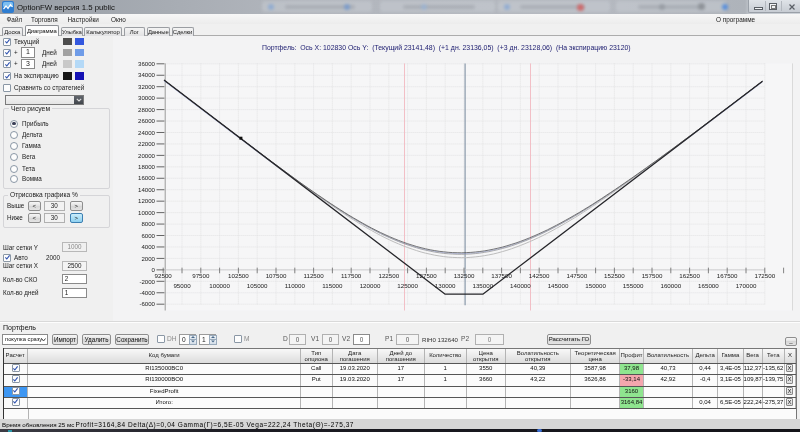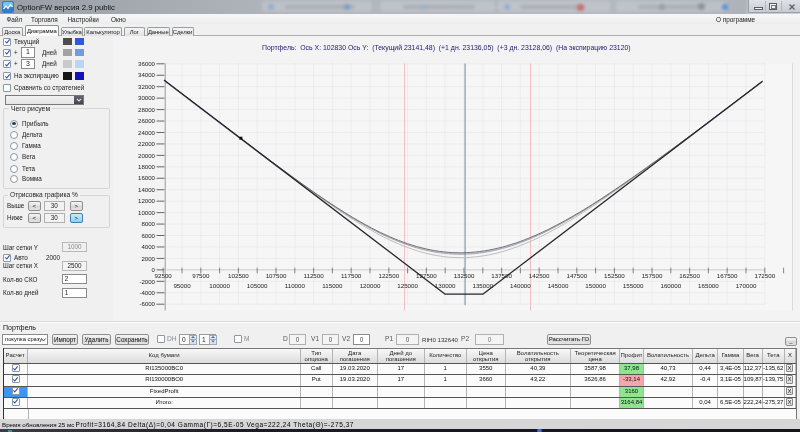--- a/index.html
+++ b/index.html
@@ -15,21 +15,21 @@
     <div class="ghost" style="left:504px;top:3.5px;width:6px;height:6px;border-radius:50%;background:#6f9cd8;opacity:.55"></div>
     <div class="ghost" style="left:722px;top:3.5px;width:6px;height:6px;border-radius:50%;background:#4585e0;opacity:.8"></div>
     <div class="ghost" style="left:577px;top:3.5px;width:7px;height:7px;border-radius:50%;background:#d45c5c;opacity:.8"></div>
     <div class="ghost" style="left:659px;top:4px;width:6px;height:6px;background:#8b9097;opacity:.6"></div>
     <div class="ghost" style="left:698px;top:3px;width:7px;height:7px;border-radius:50%;background:#83878d;opacity:.8"></div>
     <svg style="position:absolute;left:2px;top:1px" width="12" height="12" viewBox="0 0 12 12">
       <rect x="0" y="0" width="12" height="12" rx="2" fill="#2e7dd1"></rect>
       <rect x="1" y="1" width="10" height="5" rx="1.5" fill="#7dbef0"></rect>
       <path d="M1.5 8 L4 5 L6 7.5 L8.5 3.5 L10.5 6" stroke="#fff" stroke-width="1.2" fill="none"></path>
     </svg>
-    <div style="position:absolute;left:17px;top:2.5px;font-size:7.8px;color:#111">OptionFW версия 2.9 public</div>
+    <div style="position:absolute;left:17px;top:2.5px;font-size:7.8px;color:#111">OptionFW версия 1.5 public</div>
     <div style="position:absolute;left:748px;top:0;width:52px;height:12px;background:linear-gradient(#dfe3e8,#c7ccd3);border-left:1px solid #9aa0a8;border-bottom:1px solid #9aa0a8;border-bottom-left-radius:2px">
       <div style="position:absolute;left:4.5px;top:6.5px;width:7px;height:1.6px;border:1px solid #5a5f66;background:#f2f4f6"></div>
       <div style="position:absolute;left:20px;top:3px;width:6px;height:5px;border:1px solid #5a5f66;background:#f2f4f6"></div>
       <div style="position:absolute;left:21.5px;top:4.5px;width:3px;height:2px;border:0.8px solid #777"></div>
       <div style="position:absolute;left:16px;top:1px;width:1px;height:10px;background:#b3b8bf"></div>
       <div style="position:absolute;left:32px;top:1px;width:1px;height:10px;background:#b3b8bf"></div>
       <svg style="position:absolute;left:39px;top:2.5px" width="8" height="8" viewBox="0 0 8 8">
         <path d="M1.5 1.5 L6.5 6.5 M6.5 1.5 L1.5 6.5" stroke="#5a5f66" stroke-width="1.2"></path>
       </svg>
     </div>

